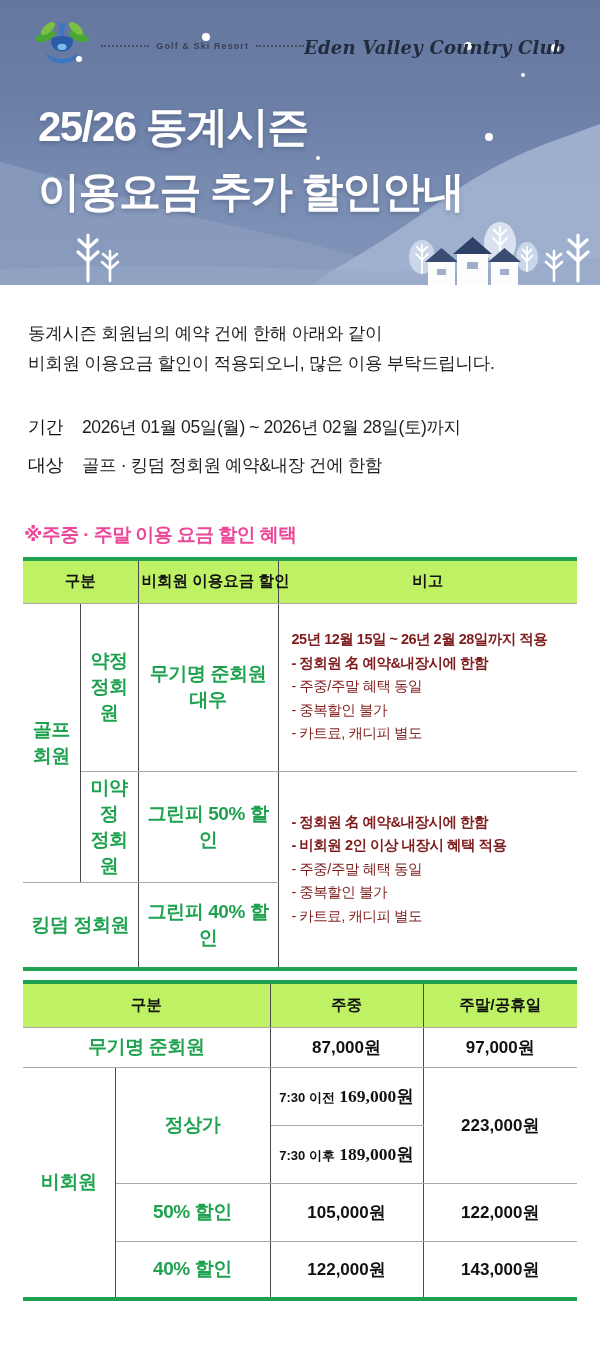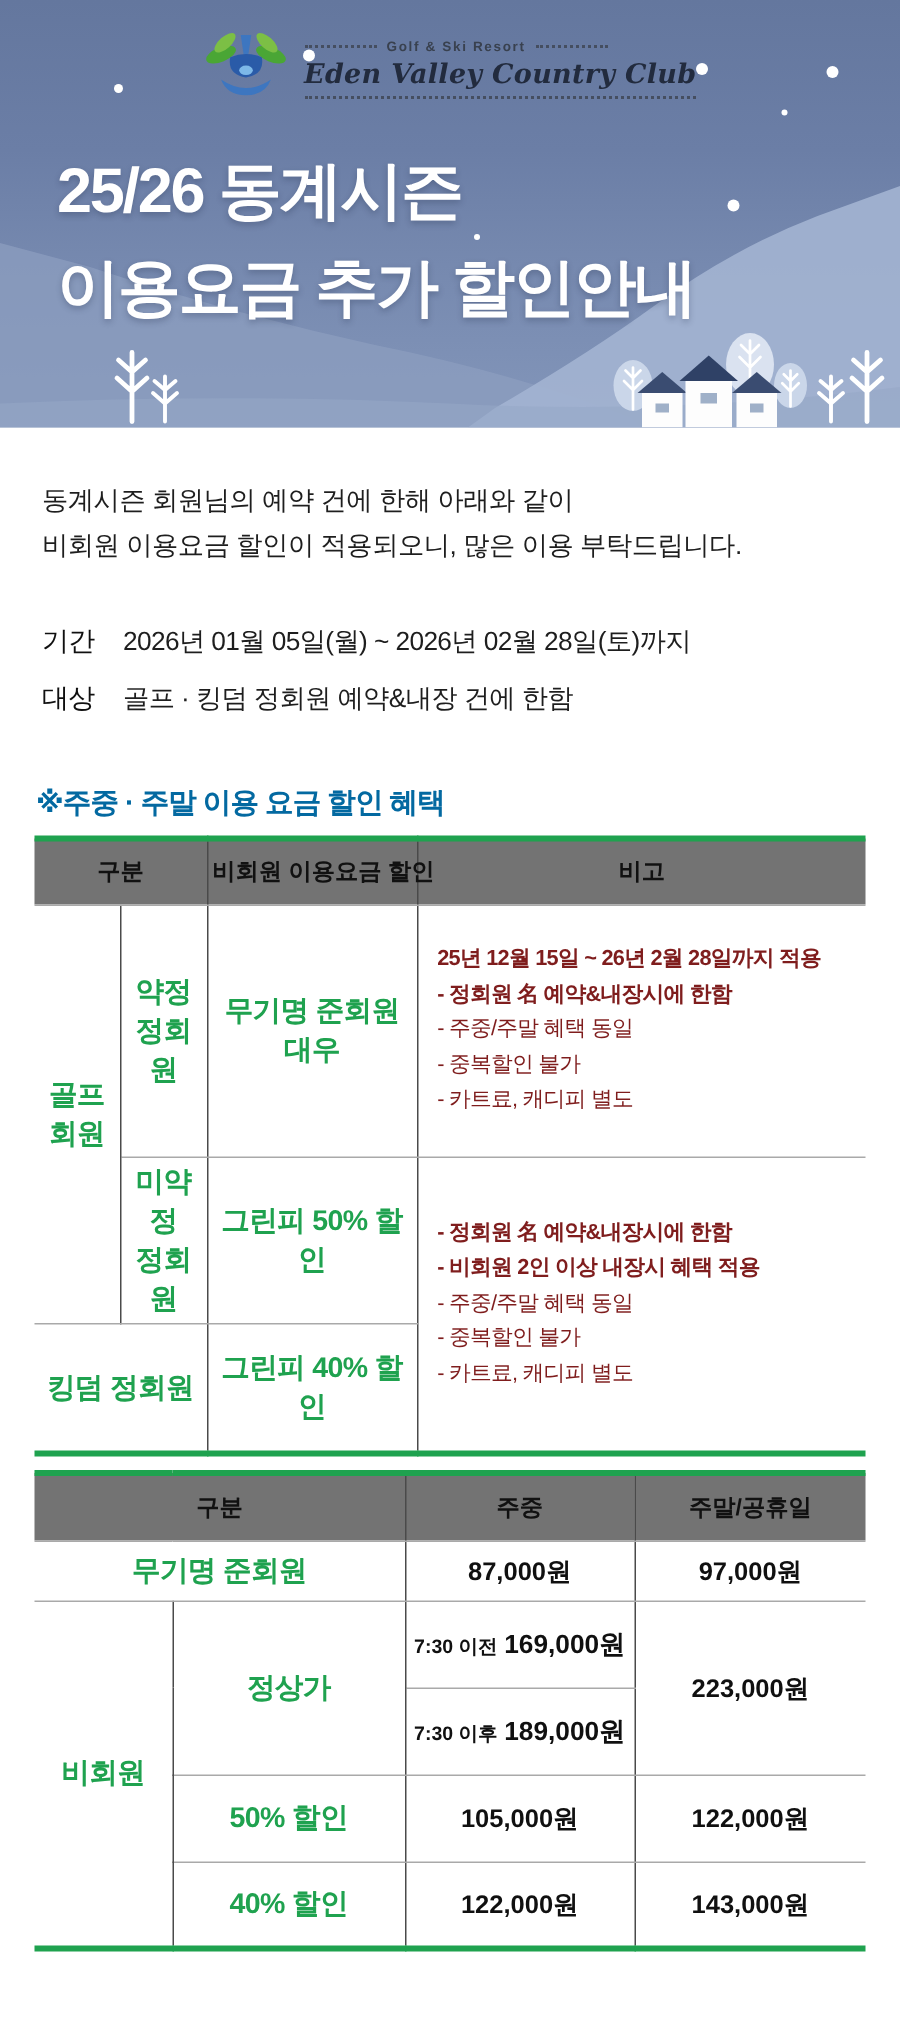--- a/index.html
+++ b/index.html
@@ -14,52 +14,52 @@
     position:relative; width:600px; height:285px; overflow:hidden;
     background:linear-gradient(180deg,#64779e 0%,#6b7ea6 35%,#7689af 62%,#8various 0,#8396ba 100%);
     background:linear-gradient(180deg,#64779e 0%,#6b7ea6 35%,#7689af 62%,#8396ba 100%);
   }
   .snow-dot { position:absolute; border-radius:50%; background:#fff; }
   .mountains { position:absolute; left:0; bottom:0; display:block; }
   .houses { position:absolute; left:408px; bottom:0; display:block; }
   .tree-group { position:absolute; display:block; }
 
   .logo { position:absolute; top:18px; left:0; width:100%; display:flex; justify-content:center; align-items:center; gap:11px; }
-  .logo-text { display:flex; flex-direction:column; align-items:stretch;justify-content:center; }
+  .logo-text { display:flex; flex-direction:row; align-items:stretch;justify-content:center; }
   .tagline-row { display:flex; align-items:center; gap:7px; color:#39414f; font-size:9px; font-weight:700; letter-spacing:1.1px; white-space:nowrap; }
   .dotline { width:48px; height:0; border-top:2px dotted #454e60; }
   .resort-name { font-family:"DejaVu Serif","Liberation Serif",serif; font-style:italic; font-weight:700; font-size:18px; letter-spacing:.2px; color:#222b3e; margin-top:3px; white-space:nowrap; }
   .name-underline { height:0; border-top:2px dotted #454e60; margin-top:4px; }
 
   .banner-title { position:absolute; left:38px; top:94px; color:#fff; font-weight:800; font-size:42px; letter-spacing:-1.5px; line-height:1.55; text-shadow:0 2px 4px rgba(28,38,68,.28); }
 
   
   .intro { margin:33px 28px 0; font-size:17.5px; line-height:1.72; color:#1e1e1e; letter-spacing:-0.3px; }
   .info { margin:37px 28px 0; }
   .info-row { display:flex; align-items:baseline; margin-bottom:14px; }
   .info-label { flex:none; width:54px; font-size:18px; font-weight:400; color:#101010; letter-spacing:-0.5px; }
   .info-value { font-size:17.5px; color:#1e1e1e; letter-spacing:-0.4px; }
 
-  .section-title { margin:45px 24px 0; font-size:19px; font-weight:800; color:#0369a1; letter-spacing:-0.6px; }
+  .section-title { margin:45px 24px 0; font-size:19px; font-weight:800; color:#ec4899; letter-spacing:-0.6px; }
 
   table { width:554px; margin:9px 0 0 23px; border-collapse:collapse; table-layout:fixed;
           border-top:4px solid #1fa24f; border-bottom:4px solid #1fa24f; }
-  th { background:#737373; font-size:15.5px; font-weight:700; color:#111; white-space:nowrap; }
+  th { background:#bef264; font-size:15.5px; font-weight:700; color:#111; white-space:nowrap; }
   th,td { border-top:1px solid #a9a9a9; border-bottom:1px solid #a9a9a9;
           border-left:1px solid #4a4a4a; border-right:1px solid #4a4a4a;
           text-align:center; vertical-align:middle; padding:3px; }
   .no-l { border-left:none !important; }
   .no-r { border-right:none !important; }
   .g { color:#1fa24f; font-weight:700; }
   .cell-lg { font-size:19px; letter-spacing:-0.4px; }
   .note { text-align:left; padding:12px 8px 12px 13px; font-size:14.5px; line-height:1.62; color:#7f1d1d; letter-spacing:-0.5px; }
   .b { font-weight:700; }
   .price { font-weight:700; font-size:17px; color:#101010; }
   .time-label { font-size:13px; font-weight:700; color:#101010; }
-  .time-price { font-size:17.5px; font-weight:700; color:#101010; }
+  .time-price { font-size:17.5px; font-weight:700; color:#101010;font-family:Liberation Serif, serif; }
 </style>
 </head>
 <body>
 
 <div class="page">
 
   <header class="banner">
 
     <svg class="mountains" width="600" height="175" viewBox="0 0 600 175" preserveAspectRatio="none">
       <path d="M0 175 V52 L60 68 Q150 98 250 120 Q340 138 420 168 L428 175 Z" fill="#8c9dbf" opacity="0.75"></path>

